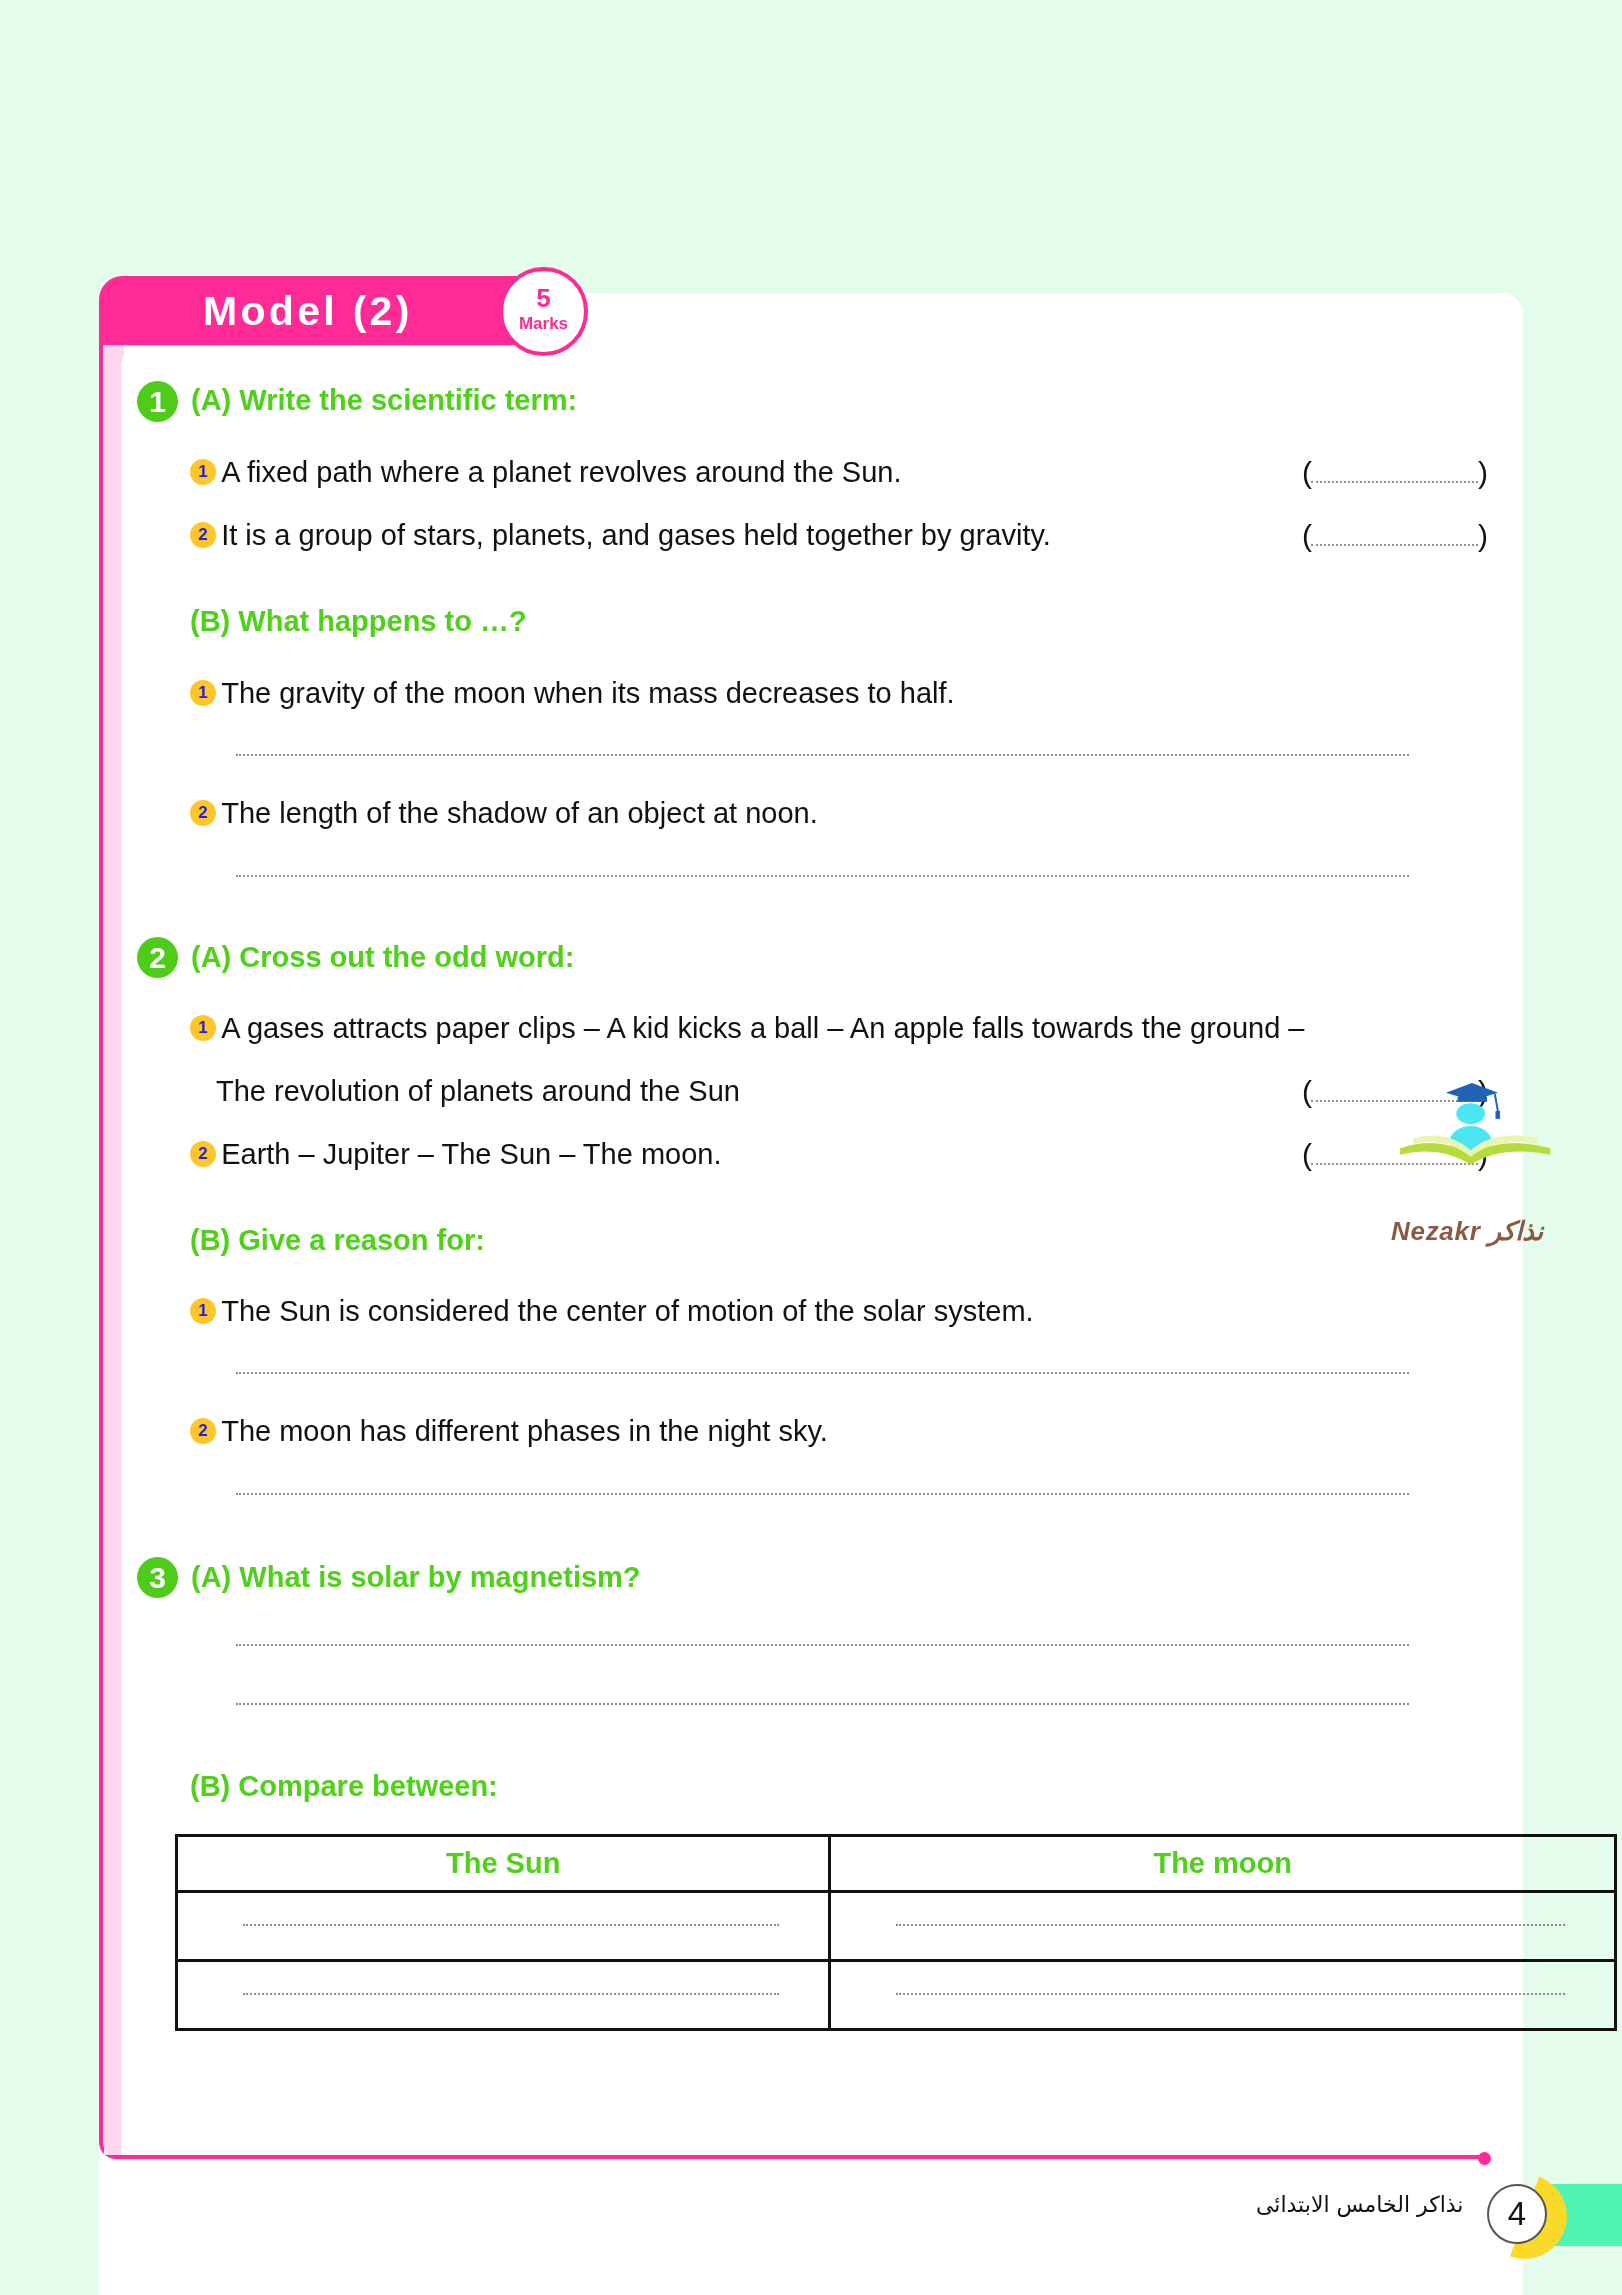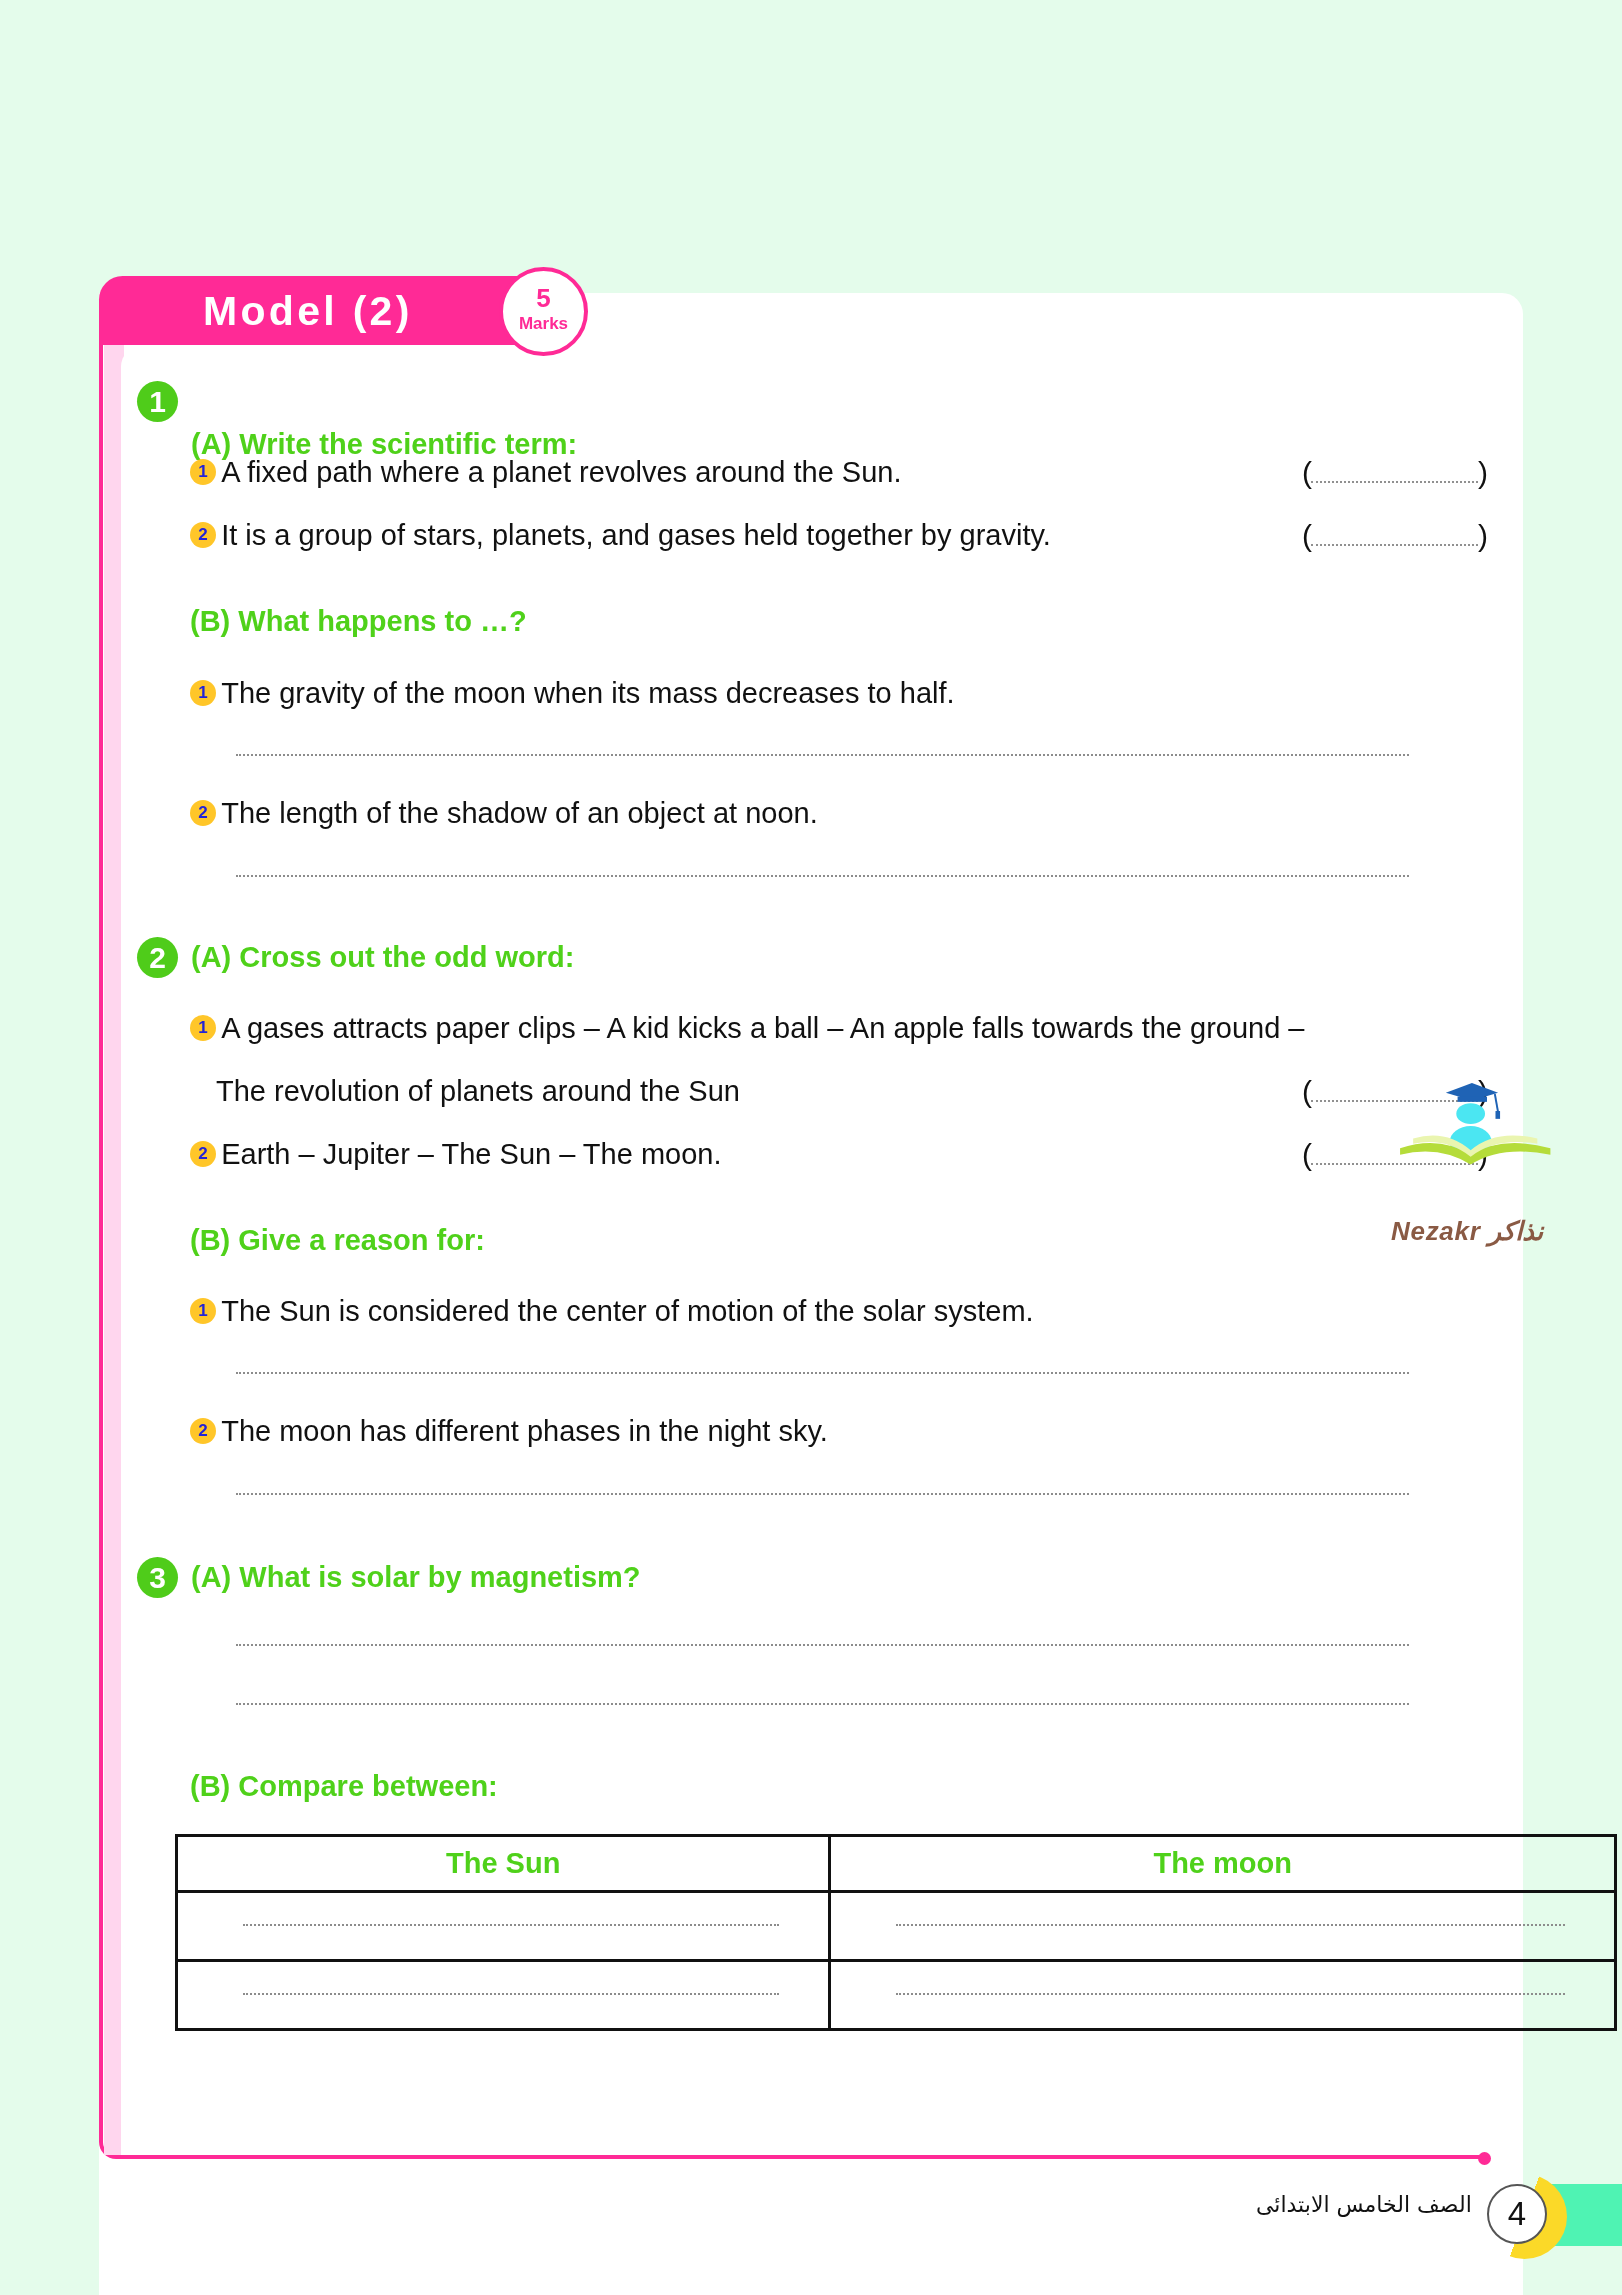--- a/index.html
+++ b/index.html
@@ -63,21 +63,21 @@
 <div id="end-dot" class="abs"></div>
 
 <div id="tab" class="abs"></div>
 <div id="tab-title" class="abs">Model (2)</div>
 <div id="marks" class="abs">
   <span class="num">5</span>
   <span class="lbl">Marks</span>
 </div>
 
 <div class="abs q-badge" style="left:137px;top:381px;">1</div>
-<div class="abs q-head" style="left:191px;top:381px;margin-top:44px;">(A) Write the scientific term:</div>
+<div class="abs q-head" style="left:191px;top:381px;">(A) Write the scientific term:</div>
 
 <div class="abs item" style="left:190px;top:453px;">
   <span class="sub-badge">1</span><span>A fixed path where a planet revolves around the Sun.</span>
 </div>
 <div class="abs paren" style="left:1302px;top:453px;width:186px;height:39px;">
   <span style="position:absolute;left:0;">(</span>
     <div class="paren-dots"></div>
     <span style="position:absolute;right:0;">)</span>
 </div>
 
@@ -172,14 +172,14 @@
   <ellipse cx="128" cy="62" rx="22" ry="16" fill="#4be6f2"></ellipse>
   <ellipse cx="128" cy="105" rx="32" ry="24" fill="#4be6f2"></ellipse>
   <path d="M20,115 Q80,95 128,125 Q176,95 250,115 L250,125 Q176,110 128,140 Q80,110 20,125 Z" fill="#b5dc3a"></path>
   <path d="M40,100 Q90,85 128,118 Q166,85 230,100 L230,108 Q166,98 128,128 Q90,98 40,108 Z" fill="#eaf5b0"></path>
 </svg>
 <div id="wm-text" class="abs">Nezakr نذاكر</div>
 
 <div id="green-bar" class="abs"></div>
 <div id="pn-arc" class="abs"></div>
 <div id="pn-circle" class="abs">4</div>
-<div id="footer-text" class="abs">الصف الخامس الابتدائى</div>
+<div id="footer-text" class="abs">نذاكر الخامس الابتدائى</div>
 
 
 </body></html>

